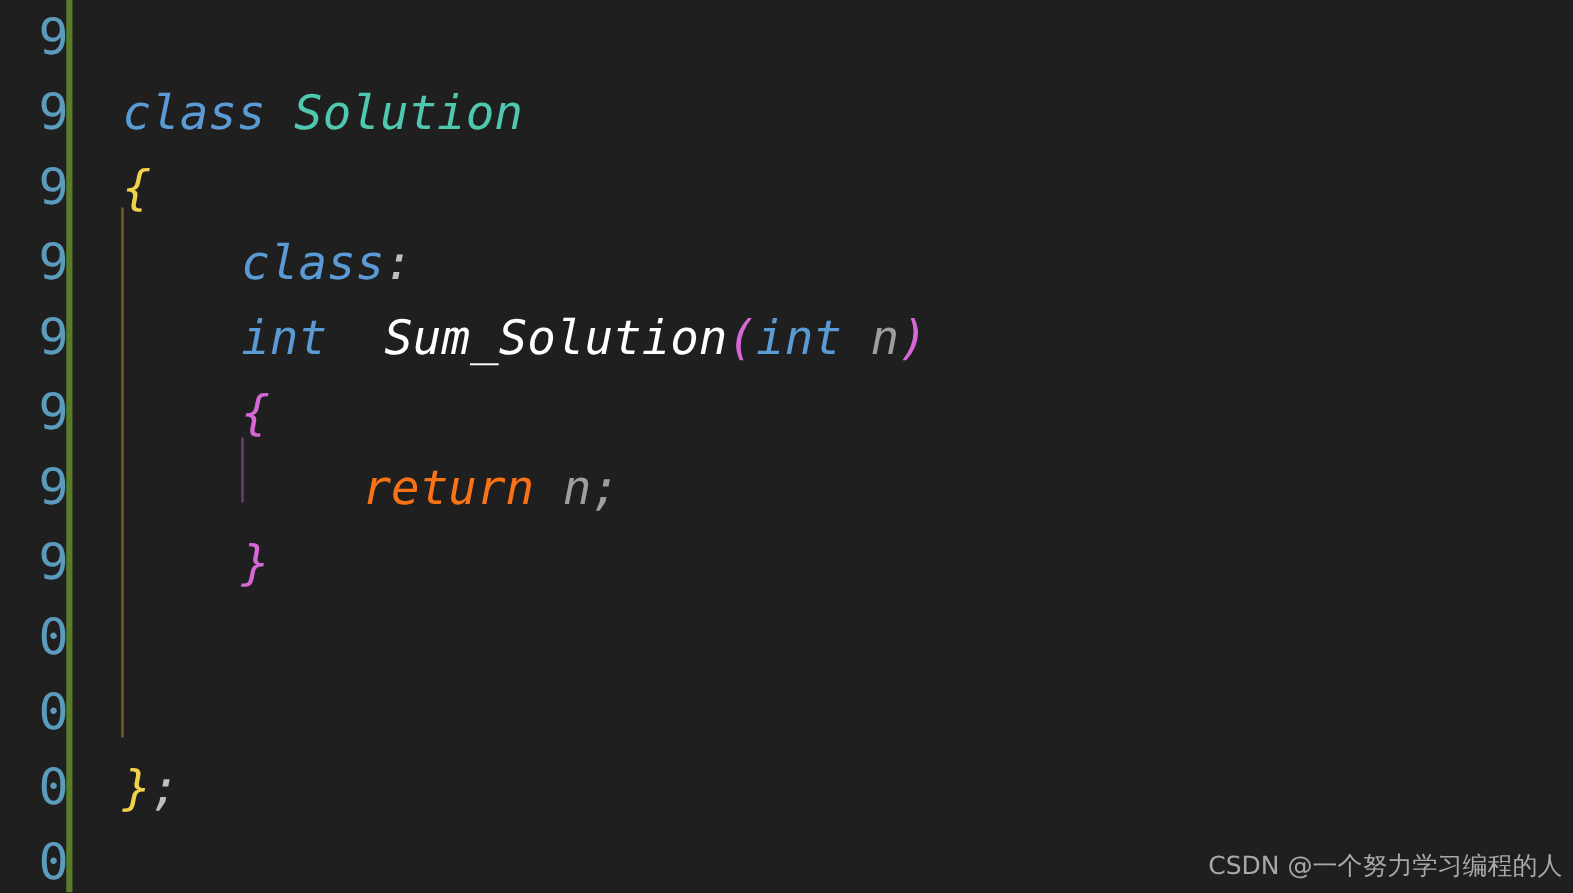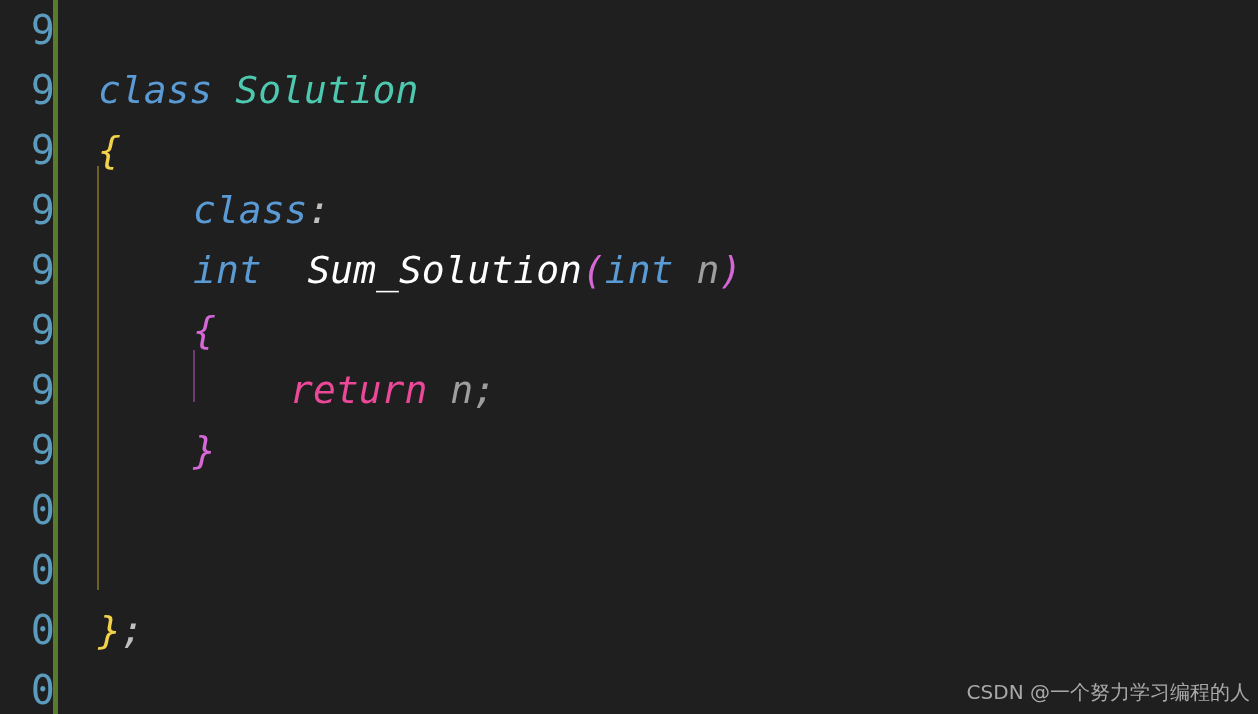--- a/index.html
+++ b/index.html
@@ -82,21 +82,21 @@
     font-style: italic;
   }
   .code-line .txt { padding-left: 40px; display: inline-block; }
 
   
   .kw      { color: #5b9bd5; }
   .type    { color: #4ec9b0; }
   .fn      { color: #ffffff; }
   .plain   { color: #9e9e9e; }
   .punct   { color: #bfbfbf; }
-  .retkw   { color: #ec4899; }
+  .retkw   { color: #f97316; }
   .br-y    { color: #f2d24b; }
   .br-m    { color: #d667d6; }
   .paren-m { color: #d667d6; }
 
   
   .indent-guide {
     position: absolute;
     width: 2px;
   }
   .guide-yellow { background: #6e6024; }

